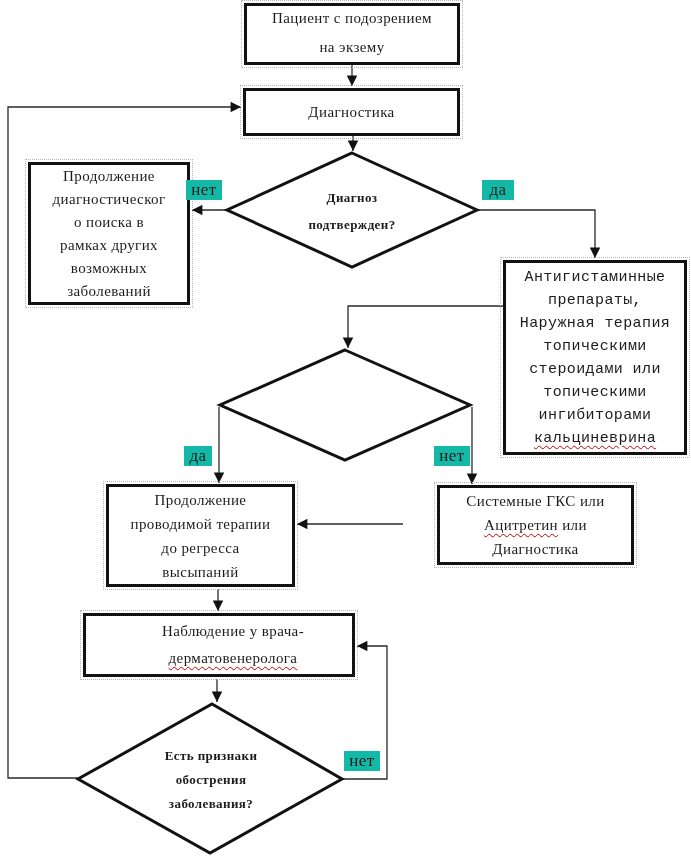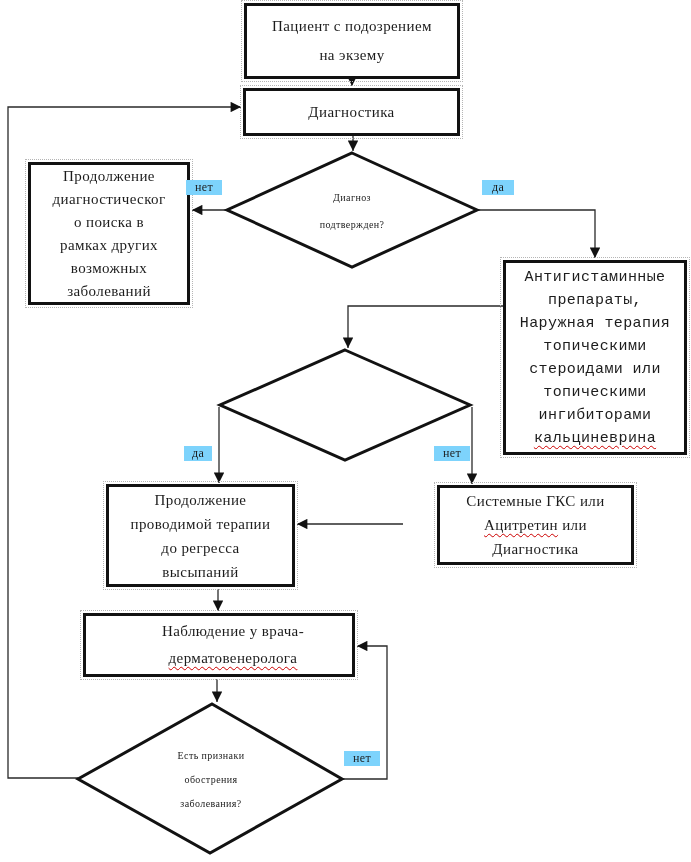--- a/index.html
+++ b/index.html
@@ -40,31 +40,32 @@
     width: 100%;
     white-space: pre-line;
   }
   .dtxt {
     position: absolute;
     display: flex;
     align-items: center;
     justify-content: center;
     text-align: center;
     white-space: pre-line;
-    font-size: 10px;
+    font-size: 13px;
     letter-spacing: 0.4px;
     z-index: 3;
+    font-weight: bold;
   }
   .edge-label {
     position: absolute;
-    font-size: 12px;
+    font-size: 17px;
     letter-spacing: 0.4px;
     text-align: center;
     z-index: 3;
-    background: #7dd3fc;
+    background: #14b8a6;
   }
   .miss {
     text-decoration: underline;
     text-decoration-style: wavy;
     text-decoration-color: #cc0000;
     text-decoration-thickness: 1px;
     text-underline-offset: 3px;
   }
   svg .edge {
     fill: none;
@@ -100,21 +101,21 @@
     <path class="edge" d="M218,589 L218,611" marker-end="url(#arr)"></path>
     <path class="edge" d="M217,679 L217,702" marker-end="url(#arr)"></path>
     <path class="edge" d="M342,779 L387,779 L387,646 L357,646" marker-end="url(#arr)"></path>
     <path class="edge" d="M78,778 L8,778 L8,107 L241,107" marker-end="url(#arr)"></path>
 
     <polygon class="diamond" points="352,153 477,210 352,267 227,210"></polygon>
     <polygon class="diamond" points="345,350 470,405 345,460 220,405"></polygon>
     <polygon class="diamond" points="212,704 342,779 210,853 78,779"></polygon>
   </svg>
 
-  <div class="node" style="left:244px; top:3px; width:216px; height:76px; line-height:29px;">
+  <div class="node" style="left:244px; top:3px; width:216px; height:62px; line-height:29px;align-items:flex-end;">
     <div class="txt"><span>Пациент с подозрением
 на экзему</span></div>
   </div>
 
   <div class="node" style="left:243px; top:88px; width:217px; height:48px; line-height:20px;">
     <div class="txt"><span>Диагностика</span></div>
   </div>
 
   <div class="node" style="left:28px; top:162px; width:162px; height:143px; line-height:23px;">
     <div class="txt"><span>Продолжение

